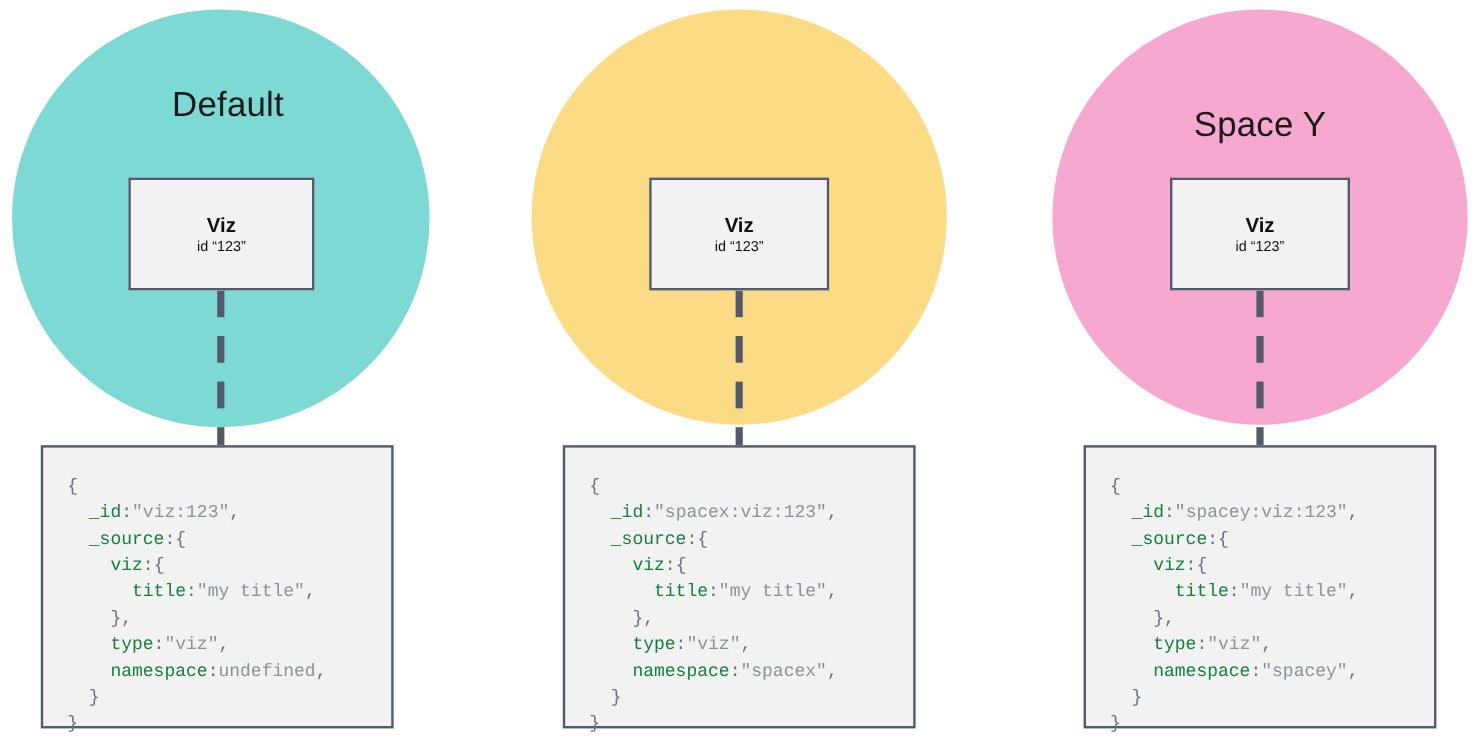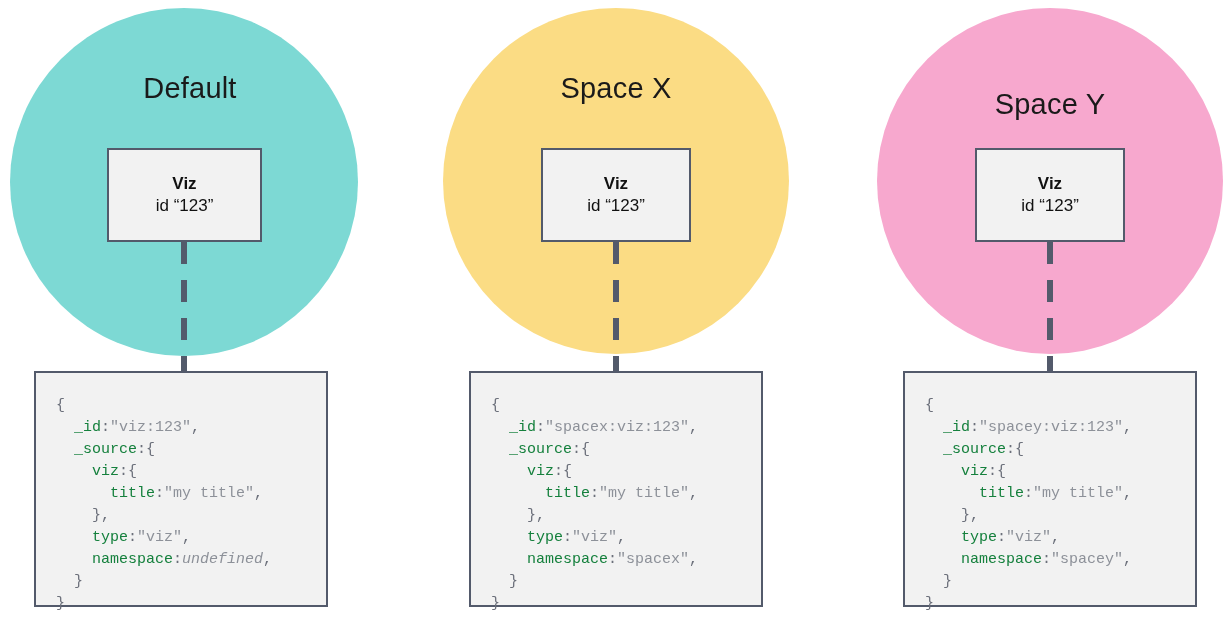--- a/index.html
+++ b/index.html
@@ -51,21 +51,21 @@
   }
   .viz-title {
     font-family: "Liberation Sans", sans-serif;
     font-size: 17px;
     font-weight: bold;
     color: #111111;
     line-height: 1.25;
   }
   .viz-sub {
     font-family: "Liberation Sans", sans-serif;
-    font-size: 17px;
+    font-size: 12px;
     font-weight: 400;
     color: #111111;
     line-height: 1.3;
   }
 
   
   .connector {
     position: absolute;
     width: 6px;
     background-image: linear-gradient(
@@ -89,39 +89,38 @@
   .json-code {
     font-family: "Liberation Mono", "DejaVu Sans Mono", monospace;
     font-size: 15px;
     line-height: 22px;
     white-space: pre;
   }
   .json-line { display: block; }
   .tok-key   { color: #15803d; }
   .tok-punct { color: #6b6f7a; }
   .tok-str   { color: #8d9199; }
-  .tok-kw    { color: #8d9199; font-style: italic; }
+  .tok-kw    { color: #8d9199; }
   .tok-brace { color: #6b6f7a; }
 </style>
 </head>
 <body>
 
 <div id="stage">
     <div class="ns-circle" style="left: 10px; top: 8px; width: 348px; height: 348px; background: rgb(125, 217, 212);"></div>
     <div class="ns-title" style="left: 16px; top: 74px; width: 348px;">Default</div>
     <div class="connector" style="left: 181px; top: 242px; height: 130px;"></div>
     <div class="viz-box" style="left: 107px; top: 148px; width: 155px; height: 94px;">
       <div class="viz-title">Viz</div>
       <div class="viz-sub">id “123”</div>
     </div>
     <div class="json-box" style="left: 34px; top: 371px; width: 294px; height: 236px;">
       <div class="json-code"><span class="json-line"><span class="tok-brace">{</span></span><span class="json-line"><span class="tok-key">  _id</span><span class="tok-punct">:</span><span class="tok-str">"viz:123"</span><span class="tok-punct">,</span></span><span class="json-line"><span class="tok-key">  _source</span><span class="tok-punct">:</span><span class="tok-brace">{</span></span><span class="json-line"><span class="tok-key">    viz</span><span class="tok-punct">:</span><span class="tok-brace">{</span></span><span class="json-line"><span class="tok-key">      title</span><span class="tok-punct">:</span><span class="tok-str">"my title"</span><span class="tok-punct">,</span></span><span class="json-line"><span class="tok-brace">    }</span><span class="tok-punct">,</span></span><span class="json-line"><span class="tok-key">    type</span><span class="tok-punct">:</span><span class="tok-str">"viz"</span><span class="tok-punct">,</span></span><span class="json-line"><span class="tok-key">    namespace</span><span class="tok-punct">:</span><span class="tok-kw">undefined</span><span class="tok-punct">,</span></span><span class="json-line"><span class="tok-brace">  }</span></span><span class="json-line"><span class="tok-brace">}</span></span></div>
     </div>
     <div class="ns-circle" style="left: 443px; top: 8px; width: 346px; height: 346px; background: rgb(251, 220, 132);"></div>
-    <div class="ns-title" style="left: 443px; top: 74px; width: 346px;">Space X</div>
     <div class="connector" style="left: 613px; top: 242px; height: 130px;"></div>
     <div class="viz-box" style="left: 541px; top: 148px; width: 150px; height: 94px;">
       <div class="viz-title">Viz</div>
       <div class="viz-sub">id “123”</div>
     </div>
     <div class="json-box" style="left: 469px; top: 371px; width: 294px; height: 236px;">
       <div class="json-code"><span class="json-line"><span class="tok-brace">{</span></span><span class="json-line"><span class="tok-key">  _id</span><span class="tok-punct">:</span><span class="tok-str">"spacex:viz:123"</span><span class="tok-punct">,</span></span><span class="json-line"><span class="tok-key">  _source</span><span class="tok-punct">:</span><span class="tok-brace">{</span></span><span class="json-line"><span class="tok-key">    viz</span><span class="tok-punct">:</span><span class="tok-brace">{</span></span><span class="json-line"><span class="tok-key">      title</span><span class="tok-punct">:</span><span class="tok-str">"my title"</span><span class="tok-punct">,</span></span><span class="json-line"><span class="tok-brace">    }</span><span class="tok-punct">,</span></span><span class="json-line"><span class="tok-key">    type</span><span class="tok-punct">:</span><span class="tok-str">"viz"</span><span class="tok-punct">,</span></span><span class="json-line"><span class="tok-key">    namespace</span><span class="tok-punct">:</span><span class="tok-str">"spacex"</span><span class="tok-punct">,</span></span><span class="json-line"><span class="tok-brace">  }</span></span><span class="json-line"><span class="tok-brace">}</span></span></div>
     </div>
     <div class="ns-circle" style="left: 877px; top: 8px; width: 346px; height: 346px; background: rgb(247, 168, 206);"></div>
     <div class="ns-title" style="left: 877px; top: 90px; width: 346px;">Space Y</div>

